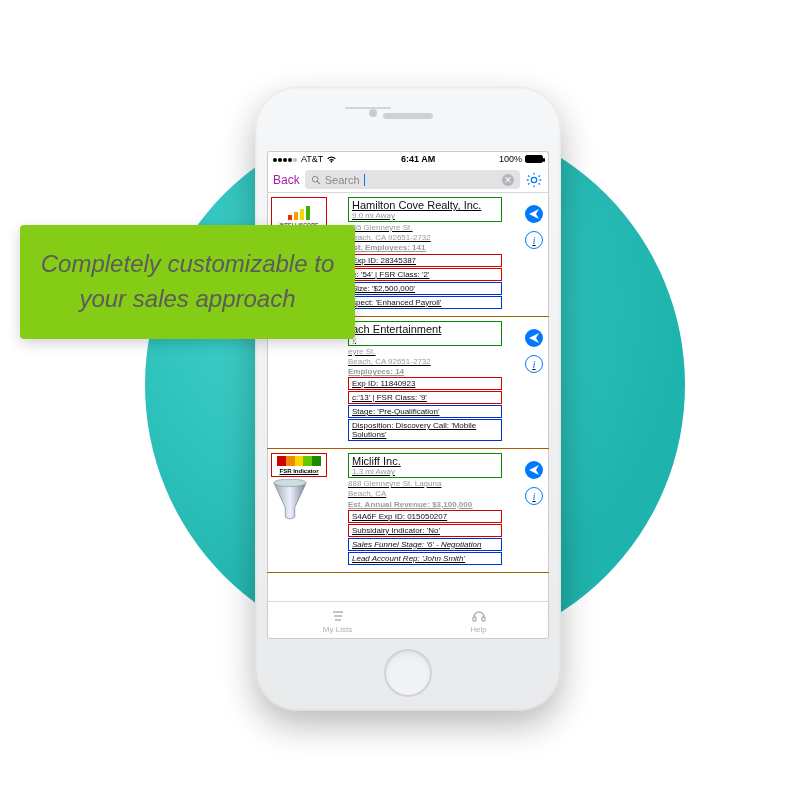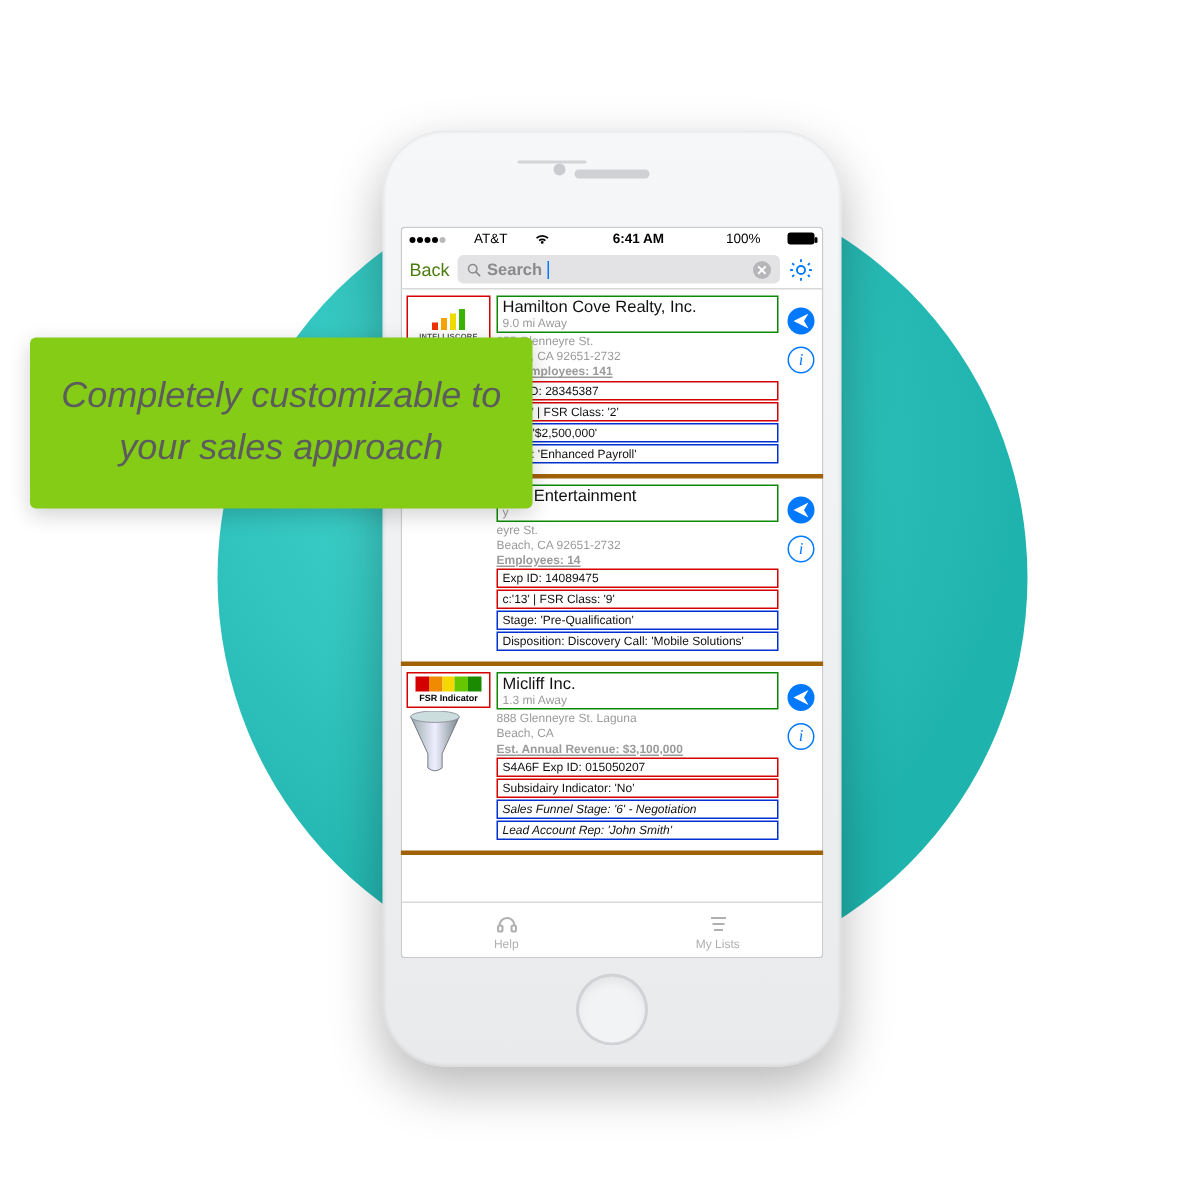--- a/index.html
+++ b/index.html
@@ -71,55 +71,56 @@
     overflow:hidden;
     display:flex; flex-direction:column;
     font-size:10px;
   }
 
   
   .status {
     height:16px; display:flex; align-items:center; justify-content:space-between;
     padding:0 6px; font-size:9px; color:#000;
   }
-  .status .left, .status .right { display:flex; align-items:center; gap:18px; }
+  .status .left, .status .right { display:flex; align-items:center; gap:3px; }
   .dots span { width:4px; height:4px; border-radius:50%; background:#000; display:inline-block; margin-right:1px;}
   .dots span.off { background:#bbb; }
   .wifi { width:11px; height:8px; position:relative; }
   .wifi svg { display:block; }
   .battery {
     width:18px; height:8px; border:1px solid #000; border-radius:2px; position:relative;
   }
   .battery::after { content:""; position:absolute; right:-3px; top:2px; width:2px; height:4px; background:#000; border-radius:1px;}
   .battery i { display:block; width:100%; height:100%; background:#000; }
 
   
   .navbar {
     height:26px; display:flex; align-items:center; gap:5px;
     padding:0 6px; border-bottom:1px solid #d8d8d8;
   }
-  .navbar .back { color:#4d7c0f; font-size:12px; }
+  .navbar .back { color:#a21caf; font-size:12px; }
   .searchbox {
     flex:1; height:19px; background:#e3e3e6; border-radius:4px;
     display:flex; align-items:center; padding:0 6px; gap:4px;
-    color:#8a8a8d; font-size:11px;font-weight:bold;
+    color:#8a8a8d; font-size:11px;
   }
   .searchbox .mag { width:10px; height:10px; }
   .searchbox .cursor { width:1px; height:12px; background:#0079ff; }
   .searchbox .clear {
     margin-left:auto; width:12px; height:12px; border-radius:50%;
     background:#b6b6ba; color:#fff; font-size:9px; line-height:12px; text-align:center;
   }
   .gear { width:18px; height:18px; color:#0079ff; }
 
   .list { flex:1; overflow:hidden; }
 
   .card {
-    display:flex; padding:4px 4px 6px 4px; border-bottom:3px solid #a16207; gap:4px;
+    display:flex; padding:4px 4px 6px 4px; border-bottom:1px solid #a16207; gap:21px;
     position:relative;
+    text-decoration:underline;
   }
   .thumb {
     width:56px; flex-shrink:0;
     border:1px solid #d00; padding:1px; background:#fff;
     display:flex; flex-direction:column; align-items:center; justify-content:center;
     font-size:6px; height:38px;
   }
   .thumb.bars { border-color:#d60000; }
   .bars-graphic { display:flex; align-items:flex-end; gap:2px; height:16px; margin-bottom:2px;}
   .bars-graphic span { width:4px; display:block; }
@@ -263,21 +264,21 @@
       <div class="card">
         <div class="thumb" style="visibility:hidden"></div>
         <div class="mid">
           <div class="title-line">
             <div class="name">ach Entertainment</div>
             <div class="dist">y</div>
           </div>
           <div class="addr">eyre St.</div>
           <div class="addr">Beach, CA 92651-2732</div>
           <div class="addr" style="text-decoration:underline"><b>Employees: 14</b></div>
-          <div class="field-row red">Exp ID: 14089475</div>
+          <div class="field-row red">Exp ID: 11840923</div>
           <div class="field-row red">c:'13' | FSR Class: '9'</div>
           <div class="field-row blue">Stage: 'Pre-Qualification'</div>
           <div class="field-row blue">Disposition:  Discovery Call: 'Mobile Solutions'</div>
         </div>
         <div class="actions">
           <div class="nav-dot">
             <svg width="10" height="10" viewBox="0 0 10 10">
                 <path d="M0 5 L10 0 L7 5 L10 10 Z"></path>
               </svg>
           </div>
@@ -332,34 +333,34 @@
           </div>
           <div class="info">i</div>
         </div>
       </div>
 
     </div>
 
     <div class="tabbar">
       <div class="tab">
         <svg viewBox="0 0 16 16" fill="none" stroke="currentColor" stroke-width="1.4">
+            <line x1="3" y1="4" x2="13" y2="4"></line>
+            <line x1="4" y1="8" x2="12" y2="8"></line>
+            <line x1="5" y1="12" x2="11" y2="12"></line>
+          </svg>
+        <span>My Lists</span>
+      </div>
+      <div class="tab">
+        <svg viewBox="0 0 16 16" fill="none" stroke="currentColor" stroke-width="1.4">
             <path d="M3 9a5 5 0 0110 0"></path>
             <rect x="2" y="9" width="3" height="4" rx="1.2"></rect>
             <rect x="11" y="9" width="3" height="4" rx="1.2"></rect>
           </svg>
         <span>Help</span>
       </div>
-      <div class="tab">
-        <svg viewBox="0 0 16 16" fill="none" stroke="currentColor" stroke-width="1.4">
-            <line x1="3" y1="4" x2="13" y2="4"></line>
-            <line x1="4" y1="8" x2="12" y2="8"></line>
-            <line x1="5" y1="12" x2="11" y2="12"></line>
-          </svg>
-        <span>My Lists</span>
-      </div>
     </div>
 
   </div>
 
   <div class="home-btn"></div>
 </div>
 
 <div class="overlay-card">
   <p>Completely customizable to your sales approach</p>
 </div>

